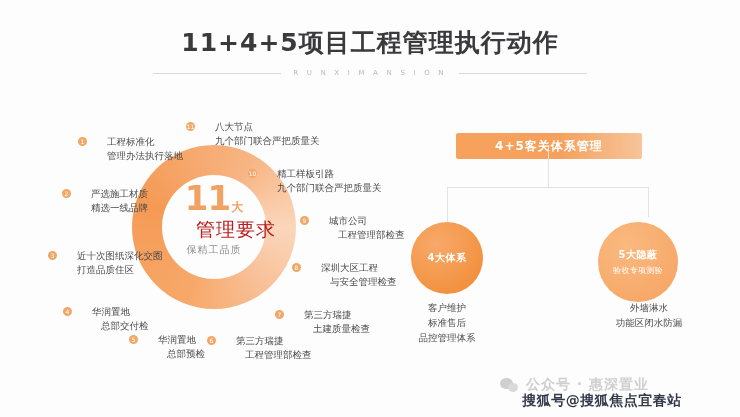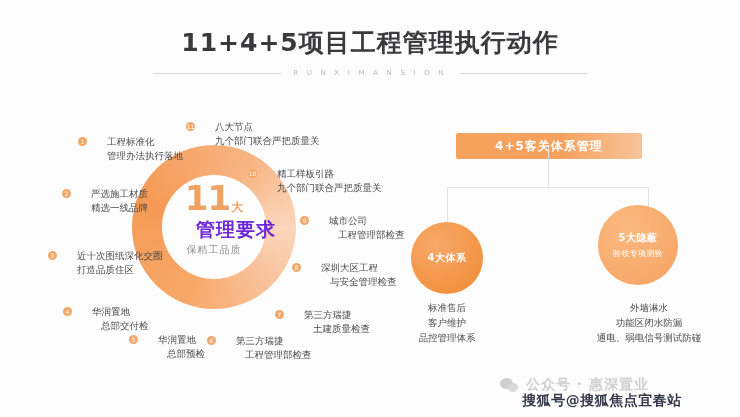--- a/index.html
+++ b/index.html
@@ -43,21 +43,21 @@
   }
   .core-num{
     font-size:34px;font-weight:bold;color:#f0a263;letter-spacing:-1px;
     display:inline-block;
   }
   .core-num-unit{
     font-size:12px;font-weight:bold;color:#f0a263;
     display:inline-block;vertical-align:bottom;margin-left:1px;position:relative;top:-2px;
   }
   .core-main{
-    font-size:19px;font-weight:bold;color:#6d28d9;margin-top:5px;letter-spacing:1px;margin-left:44px;
+    font-size:19px;font-weight:normal;color:#b91c1c;margin-top:5px;letter-spacing:1px;margin-left:44px;
   }
   .core-sub{
     font-size:10px;color:#8c8c8e;margin-top:6px;letter-spacing:1px;
   }
 
   
   .bullet{position:absolute;display:flex;align-items:flex-start;gap:20px;}
   .dot{
     width:9px;height:9px;border-radius:50%;
     background:#f0a868;flex:0 0 auto;margin-top:2px;
@@ -85,21 +85,21 @@
   .bubble{
     position:absolute;border-radius:50%;
     display:flex;flex-direction:column;align-items:center;justify-content:center;
     color:#ffffff;text-align:center;
   }
   .bubble-a{
     left:411px;top:222px;width:72px;height:72px;
     background:radial-gradient(circle at 35% 30%,#f7a969 0%,#f2913f 75%);
   }
   .bubble-b{
-    left:598px;top:205px;width:80px;height:80px;
+    left:598px;top:222px;width:80px;height:80px;
     background:radial-gradient(circle at 35% 30%,#fab97f 0%,#f6a768 80%);
   }
   .bub-t1{font-size:10px;font-weight:bold;letter-spacing:.5px;}
   .bub-t2{font-size:8px;margin-top:3px;letter-spacing:.3px;}
 
   .leglist{position:absolute;text-align:center;font-size:9.5px;color:#4a4a4c;line-height:1.6;white-space:nowrap;}
   .leglist.a{left:377px;top:300px;width:140px;}
   .leglist.b{left:558px;top:300px;width:182px;}
 
   
@@ -238,29 +238,28 @@
   <div class="bubble bubble-a">
     <span class="bub-t1">4大体系</span>
   </div>
 
   <div class="bubble bubble-b">
     <span class="bub-t1">5大隐蔽</span>
     <span class="bub-t2">验收专项测验</span>
   </div>
 
   <div class="leglist a">
+    <div>客户维护</div>
     <div>标准售后</div>
-    <div>客户维护</div>
     <div>品控管理体系</div>
   </div>
 
   <div class="leglist b">
     <div>外墙淋水</div>
     <div>功能区闭水防漏</div>
-    <div>通电、弱电信号测试防碰</div>
   </div>
 
   <div class="wm-wechat">
     <span class="wm-ico">
       <i class="a"></i>
         <i class="b"></i>
     </span>
     <span>公众号 · 惠深置业</span>
   </div>
   <div class="wm-sohu">搜狐号@搜狐焦点宜春站</div>

